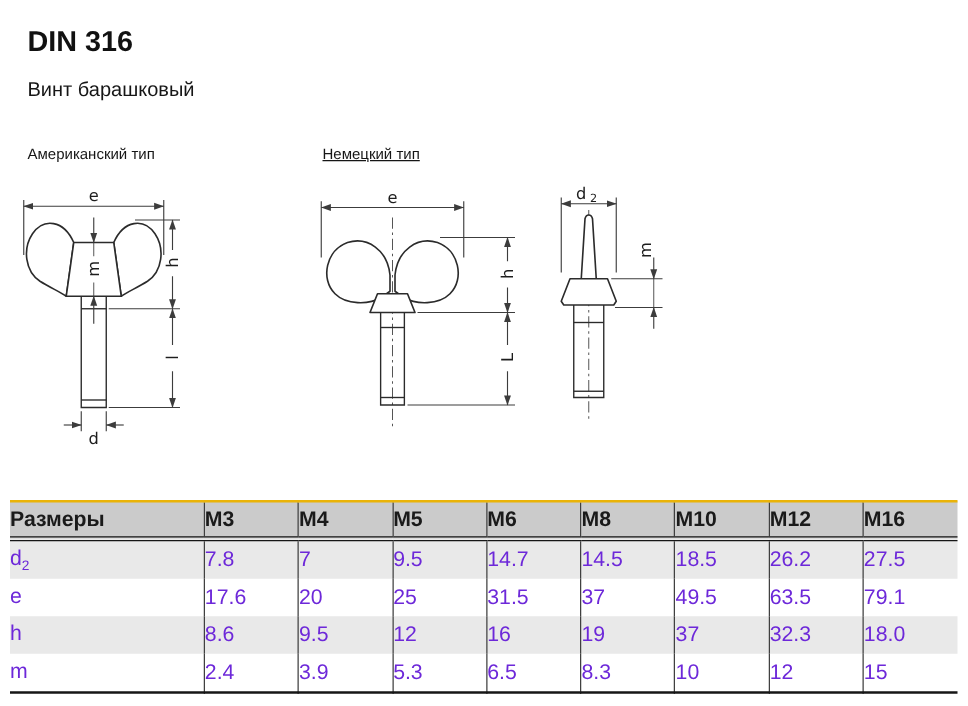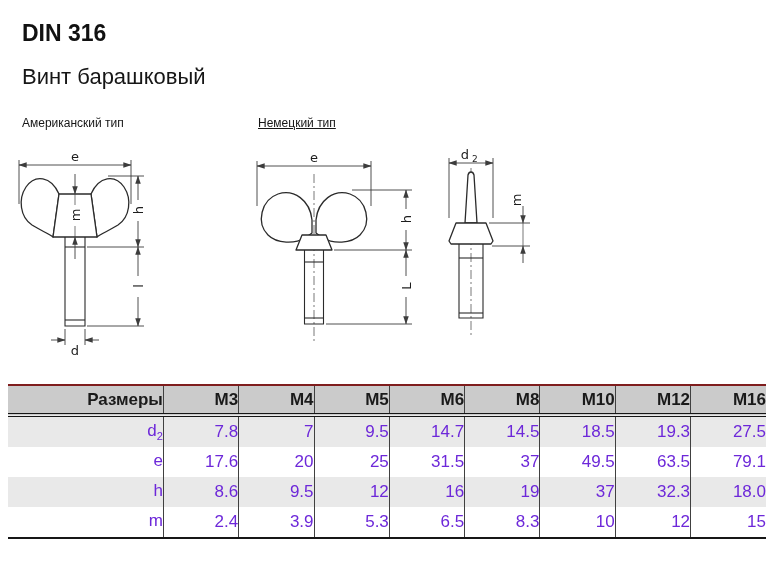--- a/index.html
+++ b/index.html
@@ -1,38 +1,38 @@
 <!DOCTYPE html>
 <html><head>
 <meta charset="utf-8">
 <style>
   html,body{margin:0;padding:0;background:#fff;}
   body{width:774px;height:565px;overflow:hidden;position:relative;
        font-family:"Liberation Sans",sans-serif;color:#1f1f1f;}
   .page{position:absolute;inset:0;background:#fff;}
   .title{position:absolute;left:22px;top:20px;font-size:23px;font-weight:bold;color:#111;}
-  .subtitle{position:absolute;left:22px;top:64px;font-size:22px;color:#161616;}
+  .subtitle{position:absolute;left:22px;top:64px;font-size:16px;color:#161616;}
   .type-label{position:absolute;top:116px;font-size:12px;color:#161616;}
   #lbl-american{left:22px;}
   #lbl-german{left:258px;text-decoration:underline;}
   svg.drawing{position:absolute;overflow:visible;}
   #draw-american{left:6px;top:146px;width:150px;height:212px;}
   #draw-german-front{left:248px;top:146px;width:190px;height:212px;}
   #draw-german-side{left:436px;top:146px;width:140px;height:212px;}
   svg .part{stroke:#2b2b2b;stroke-width:1.3;fill:#fff;stroke-linejoin:round;}
   svg .partline{stroke:#2b2b2b;stroke-width:1.1;fill:none;}
   svg .dim{stroke:#3c3c3c;stroke-width:0.9;fill:none;}
   svg .thin{stroke-width:0.7;}
   svg .cline{stroke:#555;stroke-width:0.8;fill:none;stroke-dasharray:9 3 2 3;}
   svg text{font-family:"DejaVu Sans","Liberation Sans",sans-serif;font-size:13px;fill:#1d1d1d;}
   svg text.small{font-size:9px;}
   svg rect.mask{fill:#fff;stroke:none;}
-  table.dims{position:absolute;left:8px;top:384px;width:758px;border-collapse:collapse;
-     border-top:2px solid #7f1d1d;border-bottom:2px solid #161616;table-layout:fixed;
-     font-size:17px;text-align:right;}
+  table.dims{position:absolute;left:8px;top:400px;width:758px;border-collapse:collapse;
+     border-top:2px solid #eab308;border-bottom:2px solid #161616;table-layout:fixed;
+     font-size:17px;text-align:left;}
   table.dims col.c0{width:20.5%;}
   table.dims col.cn{width:9.9375%;}
   table.dims thead th{background:#cbcbcb;border-bottom:4px double #161616;height:27px;
      font-weight:bold;color:#1a1a1a;padding:0;}
   table.dims tbody td{height:30px;padding:0;color:#6d28d9;}
   table.dims th + th, table.dims td + td{border-left:1px solid #404040;}
   table.dims tbody tr.stripe{background:#e9e9e9;}
   table.dims sub{font-size:11px;}
 </style>
 </head>
@@ -188,21 +188,21 @@
     </thead>
     <tbody>
       <tr class="stripe">
         <td><span>d</span><sub>2</sub></td>
         <td>7.8</td>
         <td>7</td>
         <td>9.5</td>
         <td>14.7</td>
         <td>14.5</td>
         <td>18.5</td>
-        <td>19.3</td>
+        <td>26.2</td>
         <td>27.5</td>
       </tr>
       <tr>
         <td><span>e</span><sub></sub></td>
         <td>17.6</td>
         <td>20</td>
         <td>25</td>
         <td>31.5</td>
         <td>37</td>
         <td>49.5</td>

